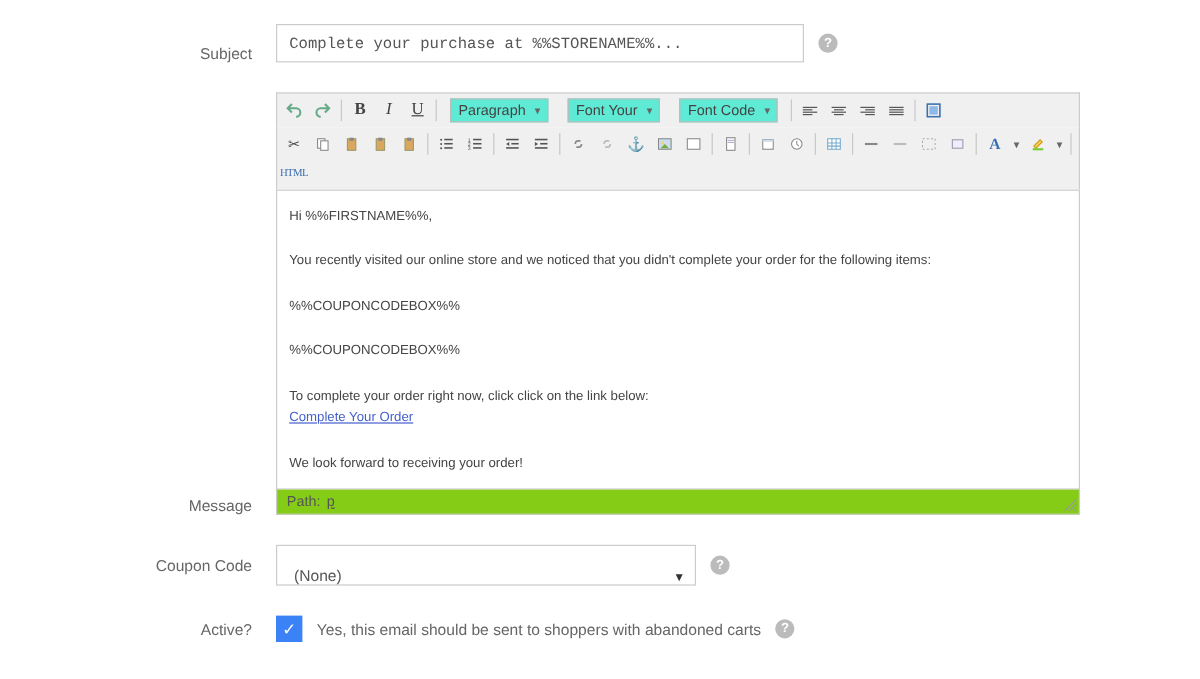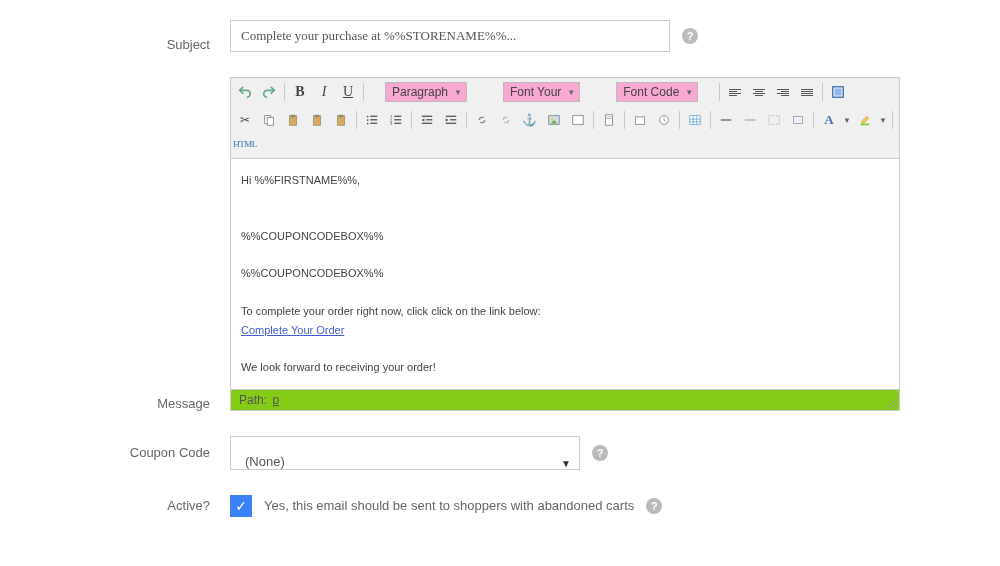--- a/index.html
+++ b/index.html
@@ -1,28 +1,28 @@
 <!DOCTYPE html>
 <html><head>
 <meta charset="utf-8">
 <style>
 * { box-sizing: border-box; margin: 0; padding: 0; }
 body { font-family: "Segoe UI", Arial, sans-serif; font-size: 13px; color: #555; background: #fff; padding: 20px 30px; }
 .form-row { display: flex; align-items: flex-end; margin-bottom: 25px; }
 .form-row.align-center { align-items: center; }
 .label-col { width: 200px; text-align: right; padding-right: 20px; padding-top: 8px; color: #666; font-size: 13px; }
 .field-col { flex: 1; display: flex; align-items: center; flex-wrap: wrap; }
-input[type="text"].txt { height: 32px; border: 1px solid #ccc; padding: 0 10px; font-size: 13px; color: #555; background: #fff; font-family: Liberation Serif, serif; }
+input[type="text"].txt { height: 32px; border: 1px solid #ccc; padding: 0 10px; font-size: 13px; color: #555; background: #fff; font-family: Liberation Mono, monospace; }
 .help-icon { width: 16px; height: 16px; display: inline-flex; align-items: center; justify-content: center; background: #bbb; color: #fff; border-radius: 50%; font-size: 11px; font-weight: bold; margin-left: 12px; cursor: pointer; }
 .editor-wrap { width: 670px; }
 .editor-toolbar { background: #f0f0f0; border: 1px solid #ccc; border-bottom: none; padding: 2px; display: flex; flex-wrap: wrap; align-items: center; }
 .tbtn { width: 22px; height: 22px; display: inline-flex; align-items: center; justify-content: center; margin: 1px; border: 1px solid transparent; cursor: pointer; font-size: 12px; color: #444; background: none; }
 .tbtn svg { width: 14px; height: 14px; }
 .tsep { width: 1px; height: 18px; background: #c8c8c8; margin: 0 3px; align-self: center; }
-.tsel { height: 20px; border: 1px solid #bbb; background: #f9a8d4; font-size: 12px; padding: 0 4px 0 6px; display: inline-flex; align-items: center; margin: 1px 18px; cursor: pointer; color: #444; }
+.tsel { height: 20px; border: 1px solid #bbb; background: #5eead4; font-size: 12px; padding: 0 4px 0 6px; display: inline-flex; align-items: center; margin: 1px 8px; cursor: pointer; color: #444; }
 .tsel .caret { margin-left: 6px; font-size: 8px; color: #666; }
 .html-btn { font-size: 9px; color: #3a6fb0; font-family: Liberation Serif, serif; letter-spacing: -0.5px; }
 .editor-body { border: 1px solid #ccc; background: #fff; min-height: 220px; padding: 12px 10px; font-family: Verdana, sans-serif; font-size: 11px; line-height: 1.7; color: #444; }
 .editor-body a { color: #445fcc; text-decoration: underline; }
 .editor-path { border: 1px solid #ccc; border-top: none; background: #84cc16; padding: 3px 8px; font-size: 12px; color: #555; position: relative; }
 .editor-path .rs { position: absolute; right: 2px; bottom: 2px; width: 10px; height: 10px; }
 .note { font-style: italic; color: #888; margin-top: 8px; font-size: 13px; }
 .select-box { height: 34px; border: 1px solid #ccc; background: #fff; padding: 0 8px 0 14px; display: inline-flex; align-items: flex-end; justify-content: space-between; cursor: pointer; font-size: 13px; color: #555; }
 .select-box .arrow { font-size: 10px; color: #333; margin-left: 10px; }
 .checkbox { width: 22px; height: 22px; background: #3b82f6; display: inline-flex; align-items: center; justify-content: center; color: #fff; font-size: 14px; margin-right: 12px; cursor: pointer; }
@@ -269,21 +269,21 @@
           </span>
         <span class="tbtn" style="width:10px">
             <span style="font-size:8px;color:#666">▼</span>
           </span>
         <span class="tsep"></span>
         <span class="tbtn html-btn">HTML</span>
       </div>
 
       <div class="editor-body">
         <div>Hi %%FIRSTNAME%%,</div><br>
-        <br>
+        <div>You recently visited our online store and we noticed that you didn't complete your order for the following items:</div><br>
         <div>%%COUPONCODEBOX%%</div><br>
         <div>%%COUPONCODEBOX%%</div><br>
         <div>To complete your order right now, click click on the link below:</div>
         <a href="#">Complete Your Order</a><br><br>
         <div>We look forward to receiving your order!</div>
       </div>
 
       <div class="editor-path">
         <span>Path:</span>
         <span style="text-decoration:underline;margin-left:2px">p</span>

